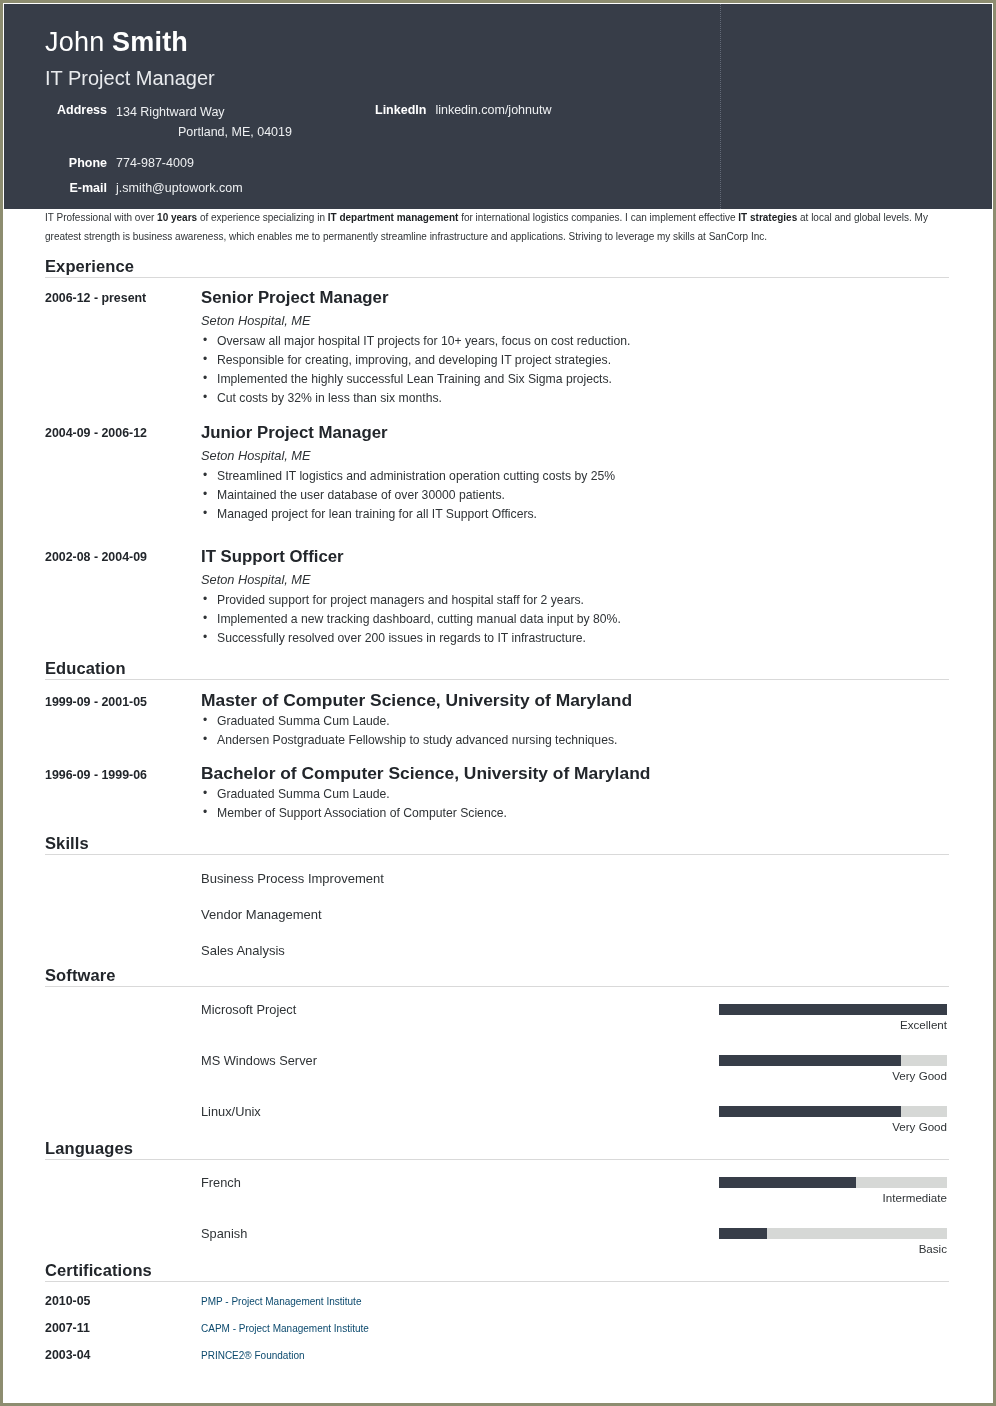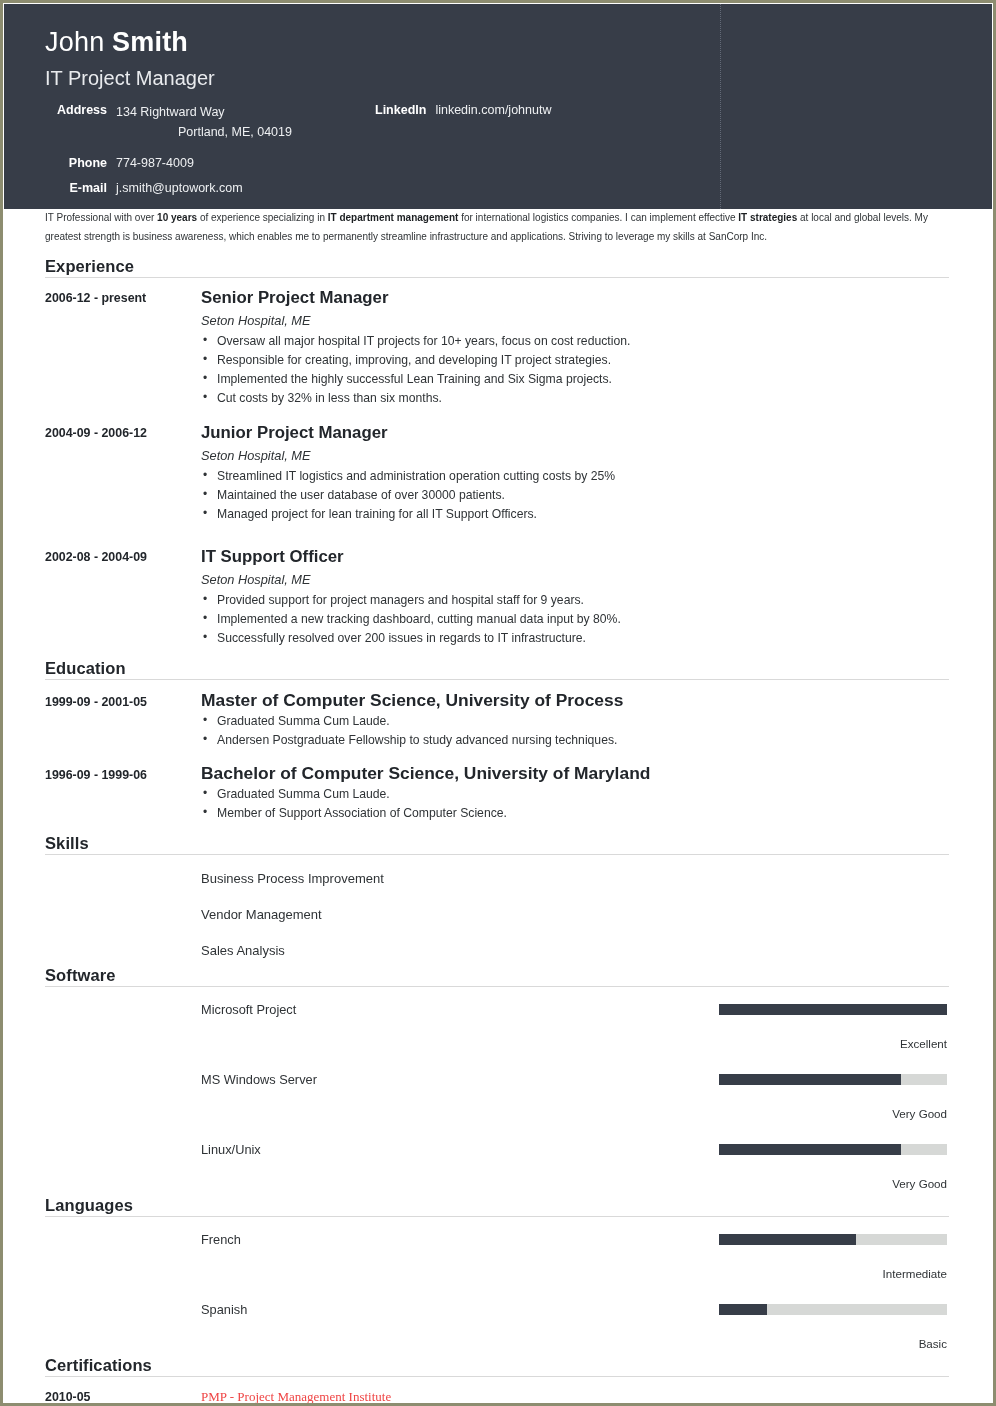--- a/index.html
+++ b/index.html
@@ -228,43 +228,42 @@
     overflow: hidden;
   }
   .meter-fill {
     height: 100%;
     background: #373d48;
   }
   .meter-label {
     font-size: 11.6px;
     color: #2f3336;
     text-align: right;
-    margin-top: 22px;
+    margin-top: 3px;
     width: 228px;
   }
   .skill-row { margin-bottom: 17px; }
   .skill-row .rate-name { font-size: 13px; }
 
   
   .cert-row {
     display: flex;
     align-items: baseline;
     margin-bottom: 13px;
   }
   .cert-date {
     width: 156px;
     flex: 0 0 156px;
     font-size: 12.4px;
     font-weight: 700;
     color: #22262b;
   }
   .cert-name {
-    font-size: 13px;
-    color: #ef4444;
-    font-family: Liberation Serif, serif;
+    font-size: 10px;
+    color: #0c4a6e;
   }
 </style>
 </head>
 <body>
 
 <div class="page-frame">
 <div class="page-inner">
 
   <div class="header">
     <div class="header-divider"></div>
@@ -343,36 +342,36 @@
           </ul>
         </div>
       </div>
 
       <div class="entry exp" style="margin-bottom:9px;">
         <div class="entry-date">2002-08 - 2004-09</div>
         <div class="entry-body">
           <div class="entry-title">IT Support Officer</div>
           <div class="entry-sub">Seton Hospital, ME</div>
           <ul class="bullets">
-            <li>Provided support for project managers and hospital staff for 9 years.</li>
+            <li>Provided support for project managers and hospital staff for 2 years.</li>
             <li>Implemented a new tracking dashboard, cutting manual data input by 80%.</li>
             <li>Successfully resolved over 200 issues in regards to IT infrastructure.</li>
           </ul>
         </div>
       </div>
 
     </div>
 
     <div class="section-title">Education</div>
     <div>
 
       <div class="entry edu" style="margin-bottom:12px;">
         <div class="entry-date">1999-09 - 2001-05</div>
         <div class="entry-body">
-          <div class="entry-title">Master of Computer Science, University of Process</div>
+          <div class="entry-title">Master of Computer Science, University of Maryland</div>
           <ul class="bullets">
             <li>Graduated Summa Cum Laude.</li>
             <li>Andersen Postgraduate Fellowship to study advanced nursing techniques.</li>
           </ul>
         </div>
       </div>
 
       <div class="entry edu" style="margin-bottom:6px;">
         <div class="entry-date">1996-09 - 1999-06</div>
         <div class="entry-body">

